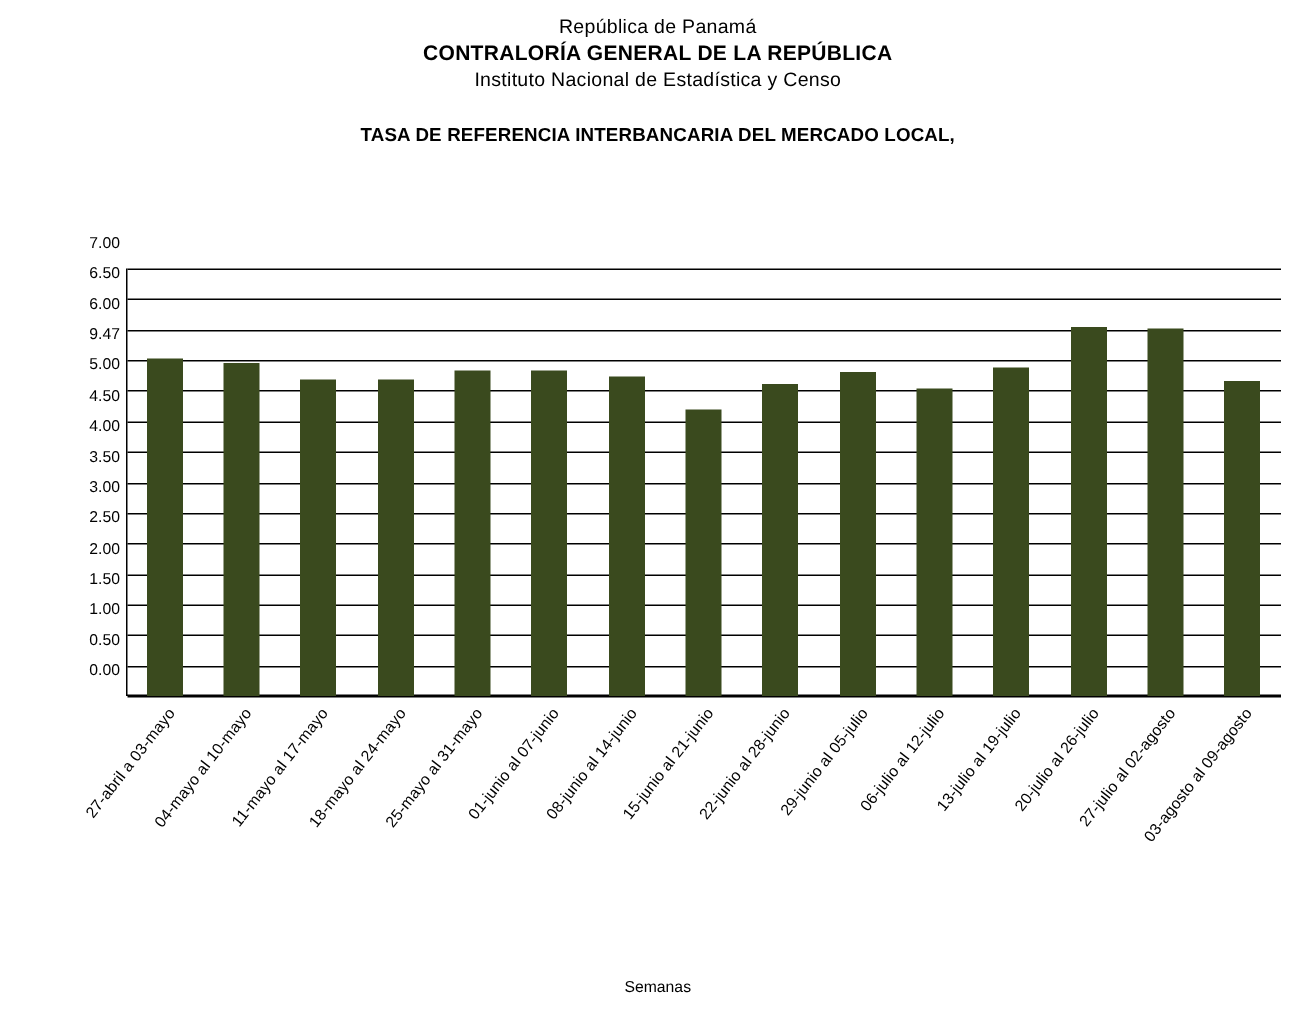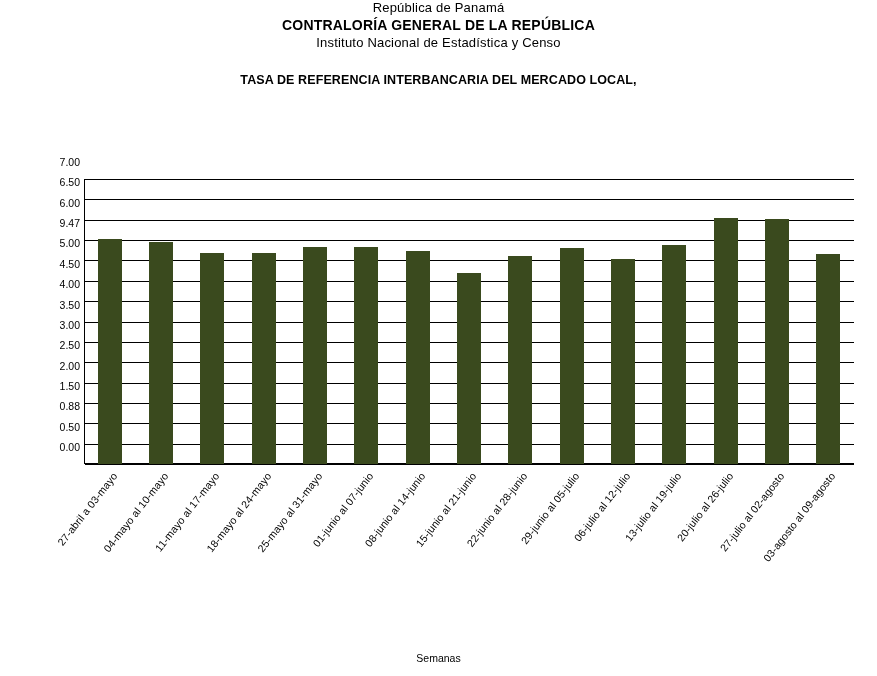--- a/index.html
+++ b/index.html
@@ -11,20 +11,21 @@
     height: 676px;
     background: #ffffff;
     font-family: "Liberation Sans", sans-serif;
     color: #000000;
     overflow: hidden;
     position: relative;
   }
 
   .header {
     text-align: center;
+    padding-top: 10px;
   }
   .header .line1 {
     font-size: 13px;
     font-weight: normal;
     letter-spacing: 0.2px;
   }
   .header .line2 {
     font-size: 14px;
     font-weight: bold;
     margin-top: 2px;
@@ -170,21 +171,21 @@
       <div class="ytick-label" style="top: 40.7143px;">6.00</div>
       <div class="ytick-label" style="top: 61.0714px;">9.47</div>
       <div class="ytick-label" style="top: 81.4286px;">5.00</div>
       <div class="ytick-label" style="top: 101.786px;">4.50</div>
       <div class="ytick-label" style="top: 122.143px;">4.00</div>
       <div class="ytick-label" style="top: 142.5px;">3.50</div>
       <div class="ytick-label" style="top: 162.857px;">3.00</div>
       <div class="ytick-label" style="top: 183.214px;">2.50</div>
       <div class="ytick-label" style="top: 203.571px; margin-left: 36px;">2.00</div>
       <div class="ytick-label" style="top: 223.929px;">1.50</div>
-      <div class="ytick-label" style="top: 244.286px;">0.88</div>
+      <div class="ytick-label" style="top: 244.286px;">1.00</div>
       <div class="ytick-label" style="top: 264.643px;">0.50</div>
       <div class="ytick-label" style="top: 285px; padding-left: 40px;">0.00</div>
     </div>
   <div class="plot" id="plot">
       <div class="gridline" style="top: 0px;"></div>
       <div class="gridline" style="top: 20.3571px;"></div>
       <div class="gridline" style="top: 40.7143px;"></div>
       <div class="gridline" style="top: 61.0714px;"></div>
       <div class="gridline" style="top: 81.4286px;"></div>
       <div class="gridline" style="top: 101.786px;"></div>

